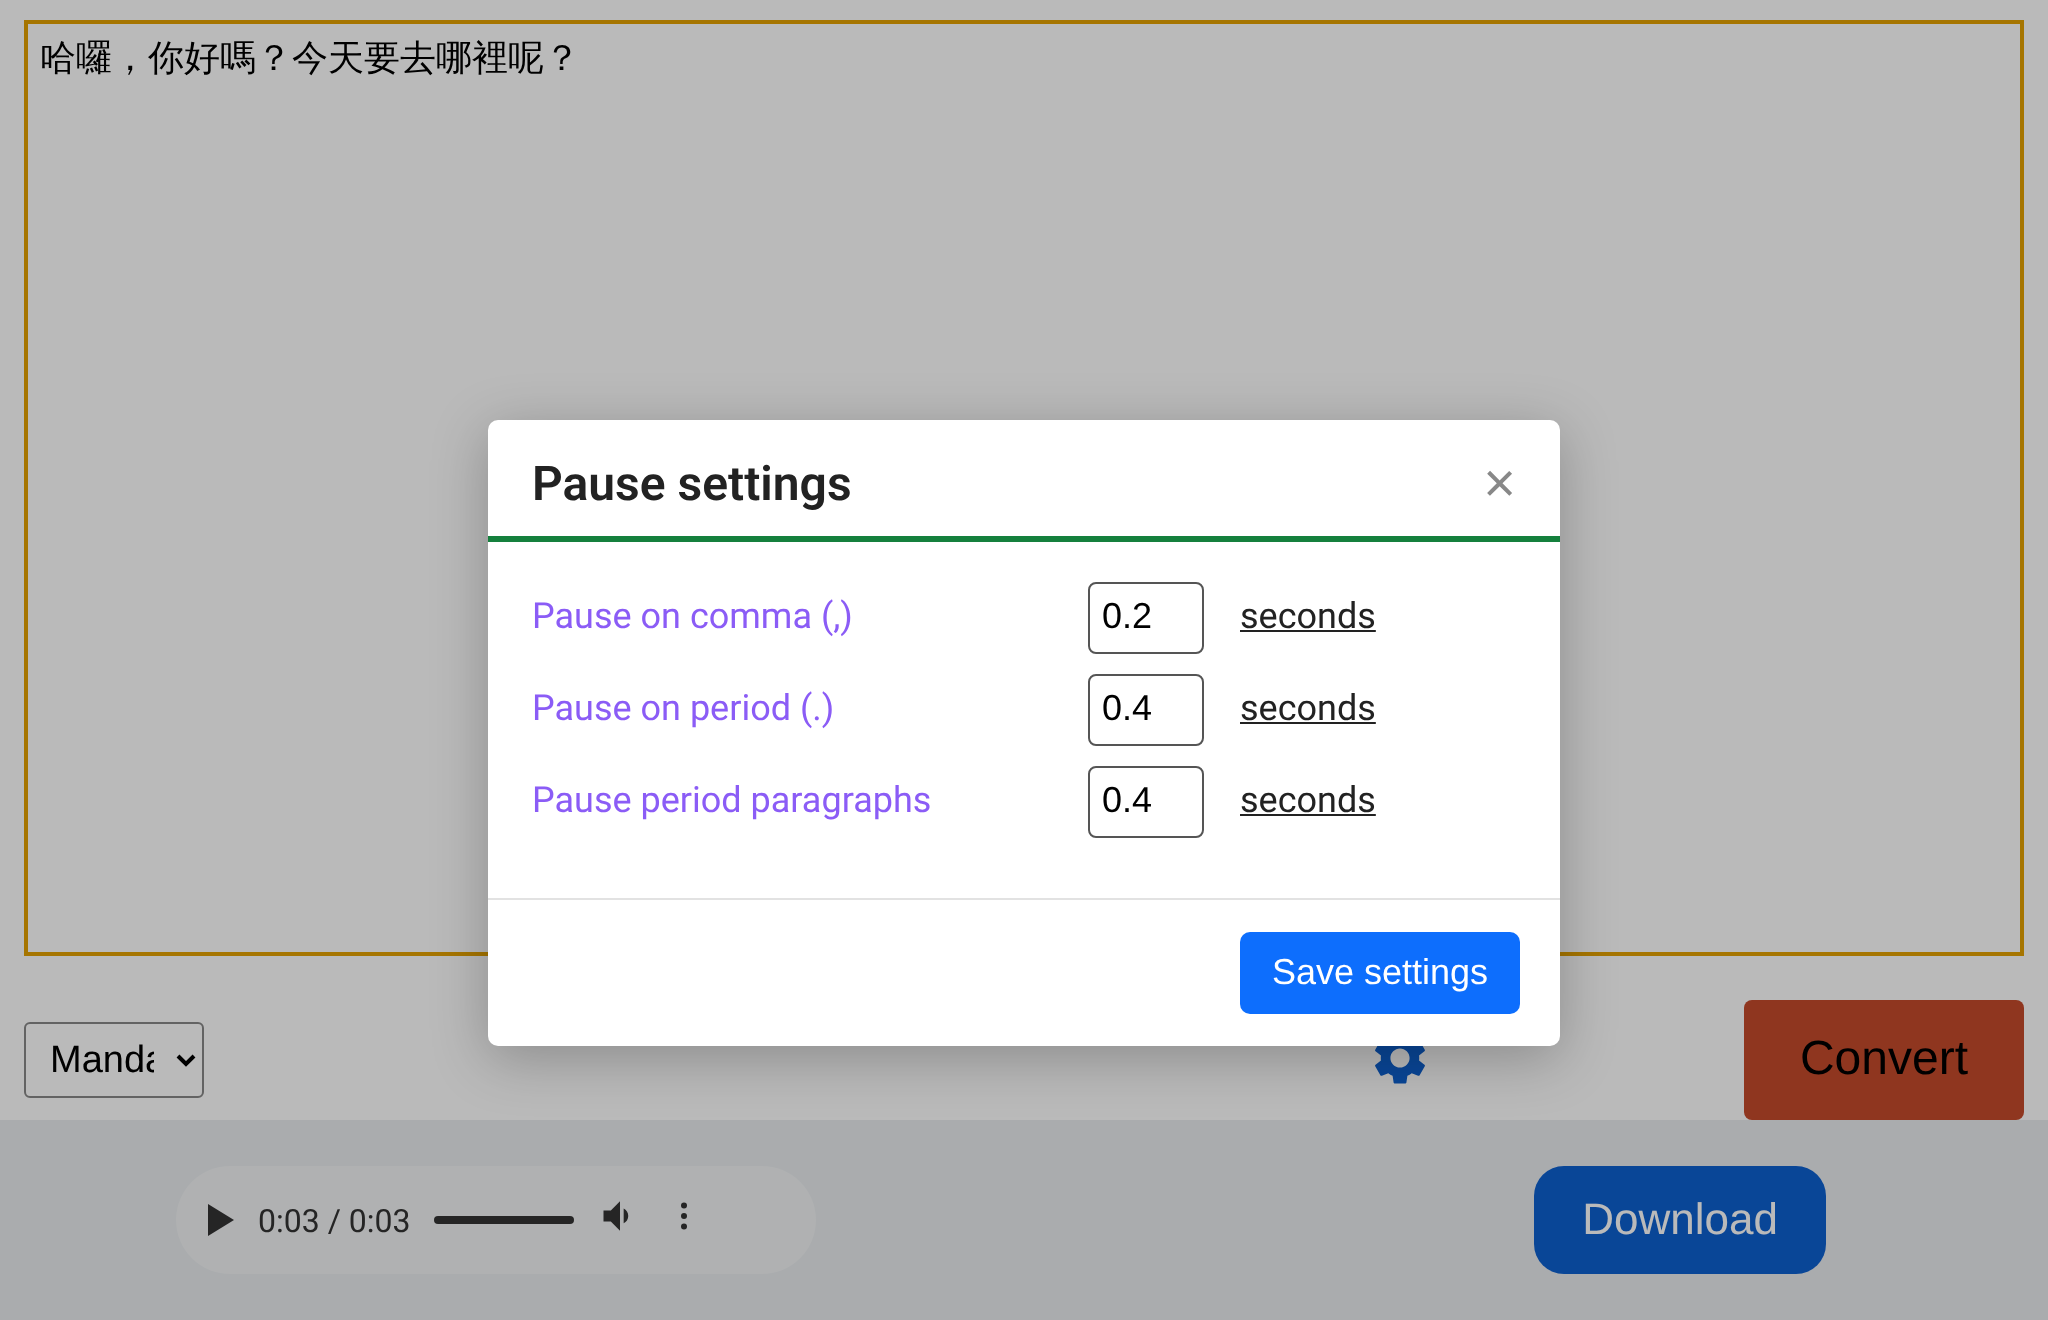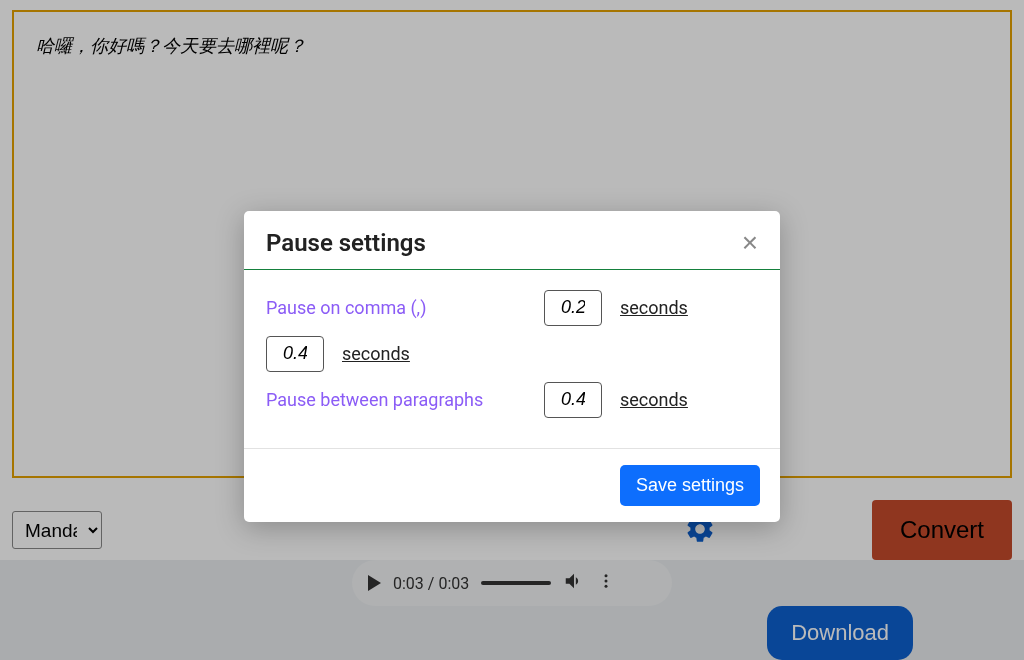--- a/index.html
+++ b/index.html
@@ -15,27 +15,26 @@
       position: relative;
       overflow: hidden;
     }
     .main-container {
       padding: 10px 12px;
     }
     .textarea {
       width: 100%;
       height: 468px;
       border: 2px solid #e4a100;
-      padding: 22px;
+      padding: 6px;
       font-size: 18px;
       resize: none;
       outline: none;
       font-family: inherit;
       line-height: 1.3;
-      font-style: italic;
     }
     .controls-row {
       display: flex;
       align-items: center;
       margin-top: 18px;
       gap: 14px;
     }
     .select {
       height: 38px;
       padding: 4px 8px;
@@ -75,21 +74,20 @@
     .audio-section {
       position: absolute;
       left: 0;
       right: 0;
       bottom: 0;
       background: #e9ecef;
       height: 100px;
       display: flex;
       align-items: center;
       padding: 0 88px;
-      flex-direction: column;
     }
     .audio-player {
       background: #f1f3f4;
       border-radius: 28px;
       height: 54px;
       width: 320px;
       display: flex;
       align-items: center;
       padding: 0 16px;
       gap: 12px;
@@ -145,21 +143,21 @@
     .modal {
       background: #fff;
       border-radius: 5px;
       width: 536px;
       box-shadow: 0 6px 28px rgba(0,0,0,0.25);
       position: relative;
       top: 36px;
     }
     .modal-header {
       padding: 18px 22px 12px 22px;
-      border-bottom: 1px solid #15803d;
+      border-bottom: 3px solid #15803d;
       display: flex;
       align-items: center;
       justify-content: space-between;
     }
     .modal-title {
       font-size: 24px;
       font-weight: 600;
       color: #222;
     }
     .close-btn {
@@ -181,23 +179,22 @@
     .pause-label {
       flex: 0 0 278px;
       font-size: 18px;
       color: #8b5cf6;
     }
     .pause-input {
       width: 58px;
       height: 36px;
       border: 1px solid #555;
       border-radius: 4px;
-      padding: 4px 16px;
-      font-size: 18px;
-      font-style: italic;
+      padding: 4px 6px;
+      font-size: 18px;
     }
     .pause-unit {
       font-size: 18px;
       color: #222;
       margin-left: 18px;
       text-decoration: underline;
     }
     .modal-footer {
       padding: 16px 20px;
       border-top: 1px solid #e2e2e2;
@@ -264,25 +261,26 @@
         <span>×</span>
       </button>
     </div>
     <div class="modal-body">
       <div class="pause-row">
         <div class="pause-label">Pause on comma (,)</div>
         <input class="pause-input" value="0.2" style="">
         <div class="pause-unit">seconds</div>
       </div>
       <div class="pause-row">
+        <div class="pause-label">Pause on period (.)</div>
         <input class="pause-input" value="0.4" style="">
         <div class="pause-unit">seconds</div>
       </div>
       <div class="pause-row">
-        <div class="pause-label">Pause between paragraphs</div>
+        <div class="pause-label">Pause period paragraphs</div>
         <input class="pause-input" value="0.4" style="">
         <div class="pause-unit">seconds</div>
       </div>
     </div>
     <div class="modal-footer">
       <button class="save-btn">Save settings</button>
     </div>
   </div>
 </div>
 

